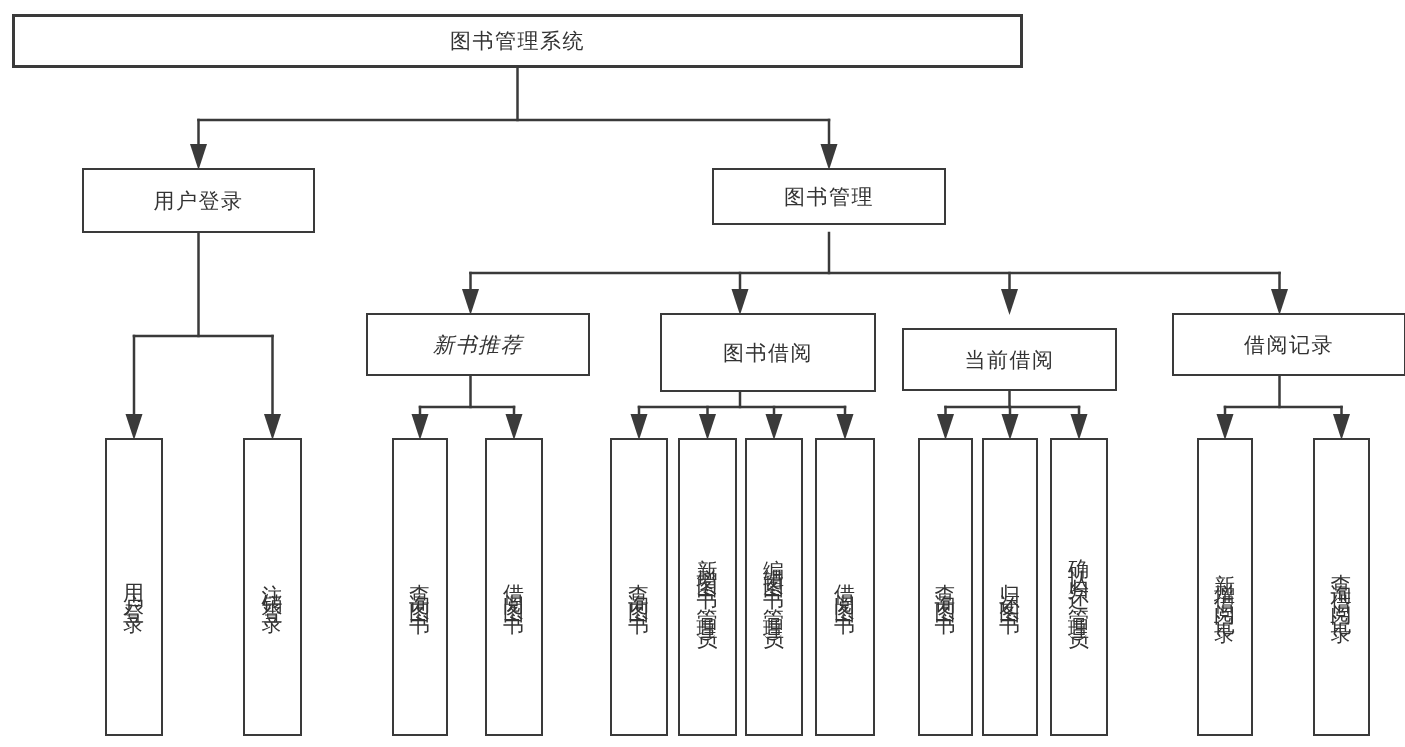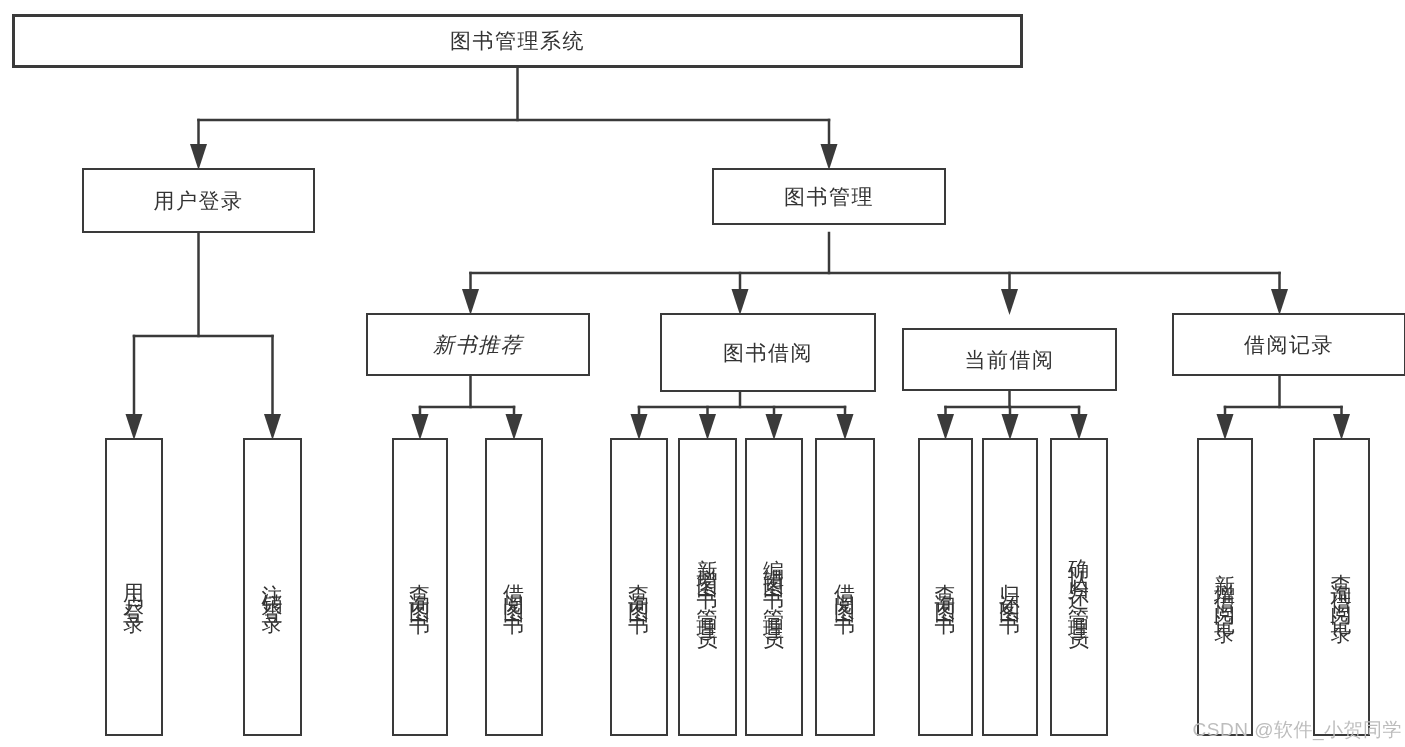--- a/index.html
+++ b/index.html
@@ -109,21 +109,20 @@
       <polygon points="1010,440 1001.5,414 1018.5,414" fill="#3a3a3a"></polygon>
       <line x1="1079" y1="407" x2="1079" y2="418" stroke="#3a3a3a" stroke-width="2.5" stroke-linecap="square"></line>
       <polygon points="1079,440 1070.5,414 1087.5,414" fill="#3a3a3a"></polygon>
       <line x1="1279.5" y1="376" x2="1279.5" y2="407" stroke="#3a3a3a" stroke-width="2.5" stroke-linecap="square"></line>
       <line x1="1225" y1="407" x2="1341.5" y2="407" stroke="#3a3a3a" stroke-width="2.5" stroke-linecap="square"></line>
       <line x1="1225" y1="407" x2="1225" y2="418" stroke="#3a3a3a" stroke-width="2.5" stroke-linecap="square"></line>
       <polygon points="1225,440 1216.5,414 1233.5,414" fill="#3a3a3a"></polygon>
       <line x1="1341.5" y1="407" x2="1341.5" y2="418" stroke="#3a3a3a" stroke-width="2.5" stroke-linecap="square"></line>
       <polygon points="1341.5,440 1333,414 1350,414" fill="#3a3a3a"></polygon>
     </svg>
-  <span id="watermark">CSDN @软件_小贺同学</span>
 <div class="node root" style="left: 12px; top: 14px; width: 1011px; height: 54px;">
       <span class="label">图书管理系统</span>
     </div>
     <div class="node" style="left: 82px; top: 168px; width: 233px; height: 65px;">
       <span class="label">用户登录</span>
     </div>
     <div class="node" style="left: 712px; top: 168px; width: 234px; height: 57px;">
       <span class="label">图书管理</span>
     </div>
     <div class="node" style="left: 366px; top: 313px; width: 224px; height: 63px; font-style: italic;">

